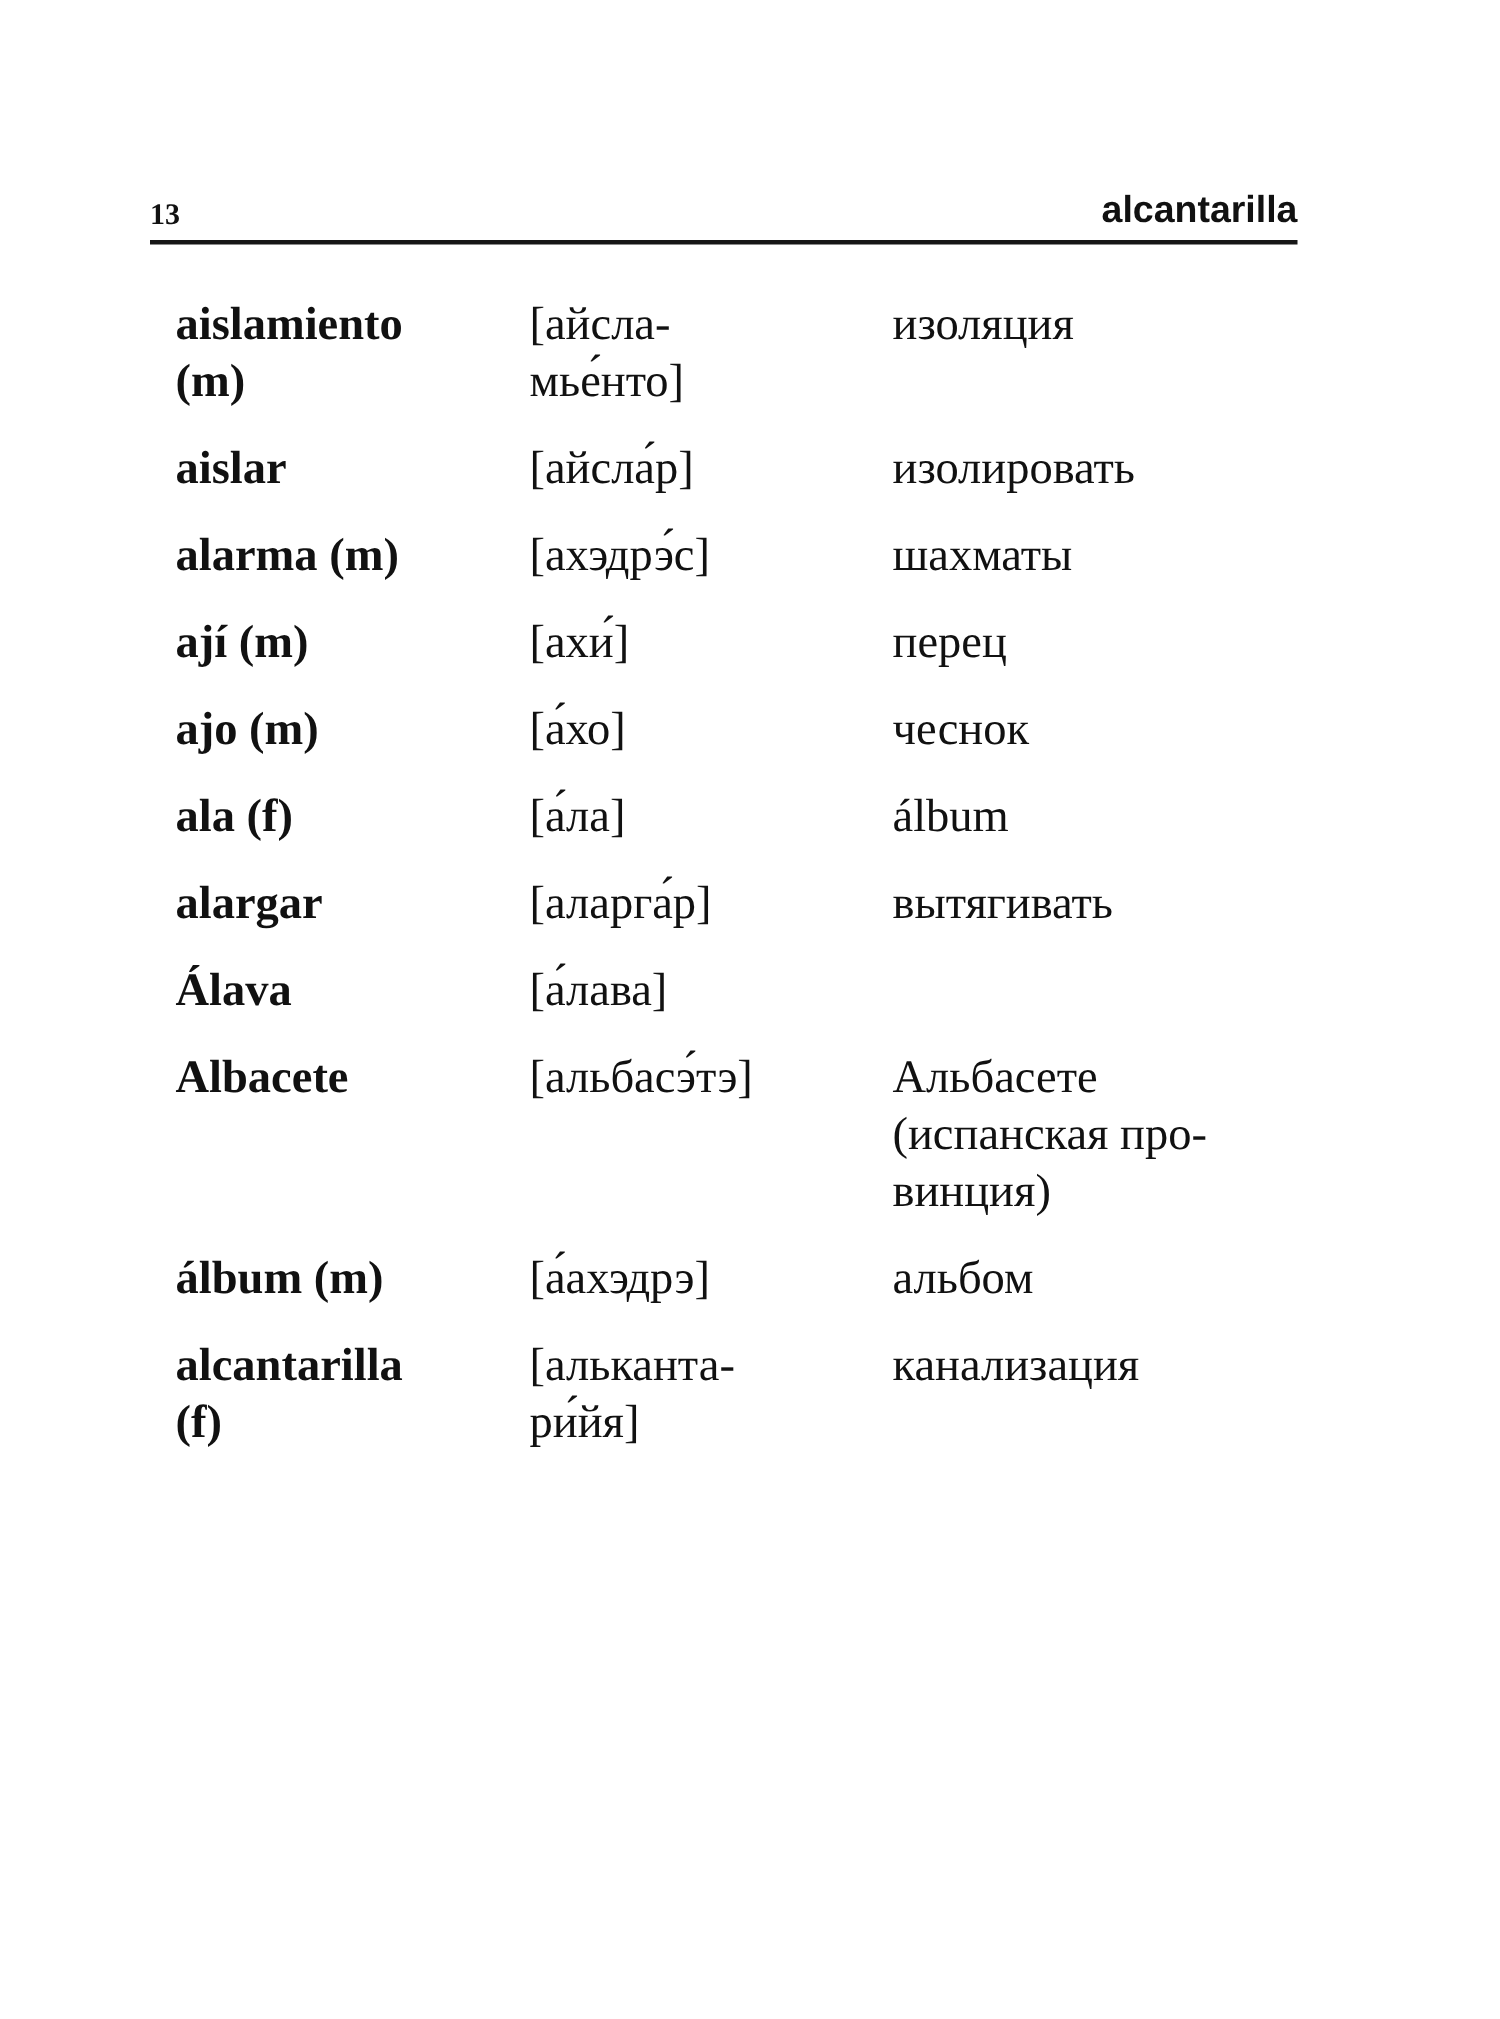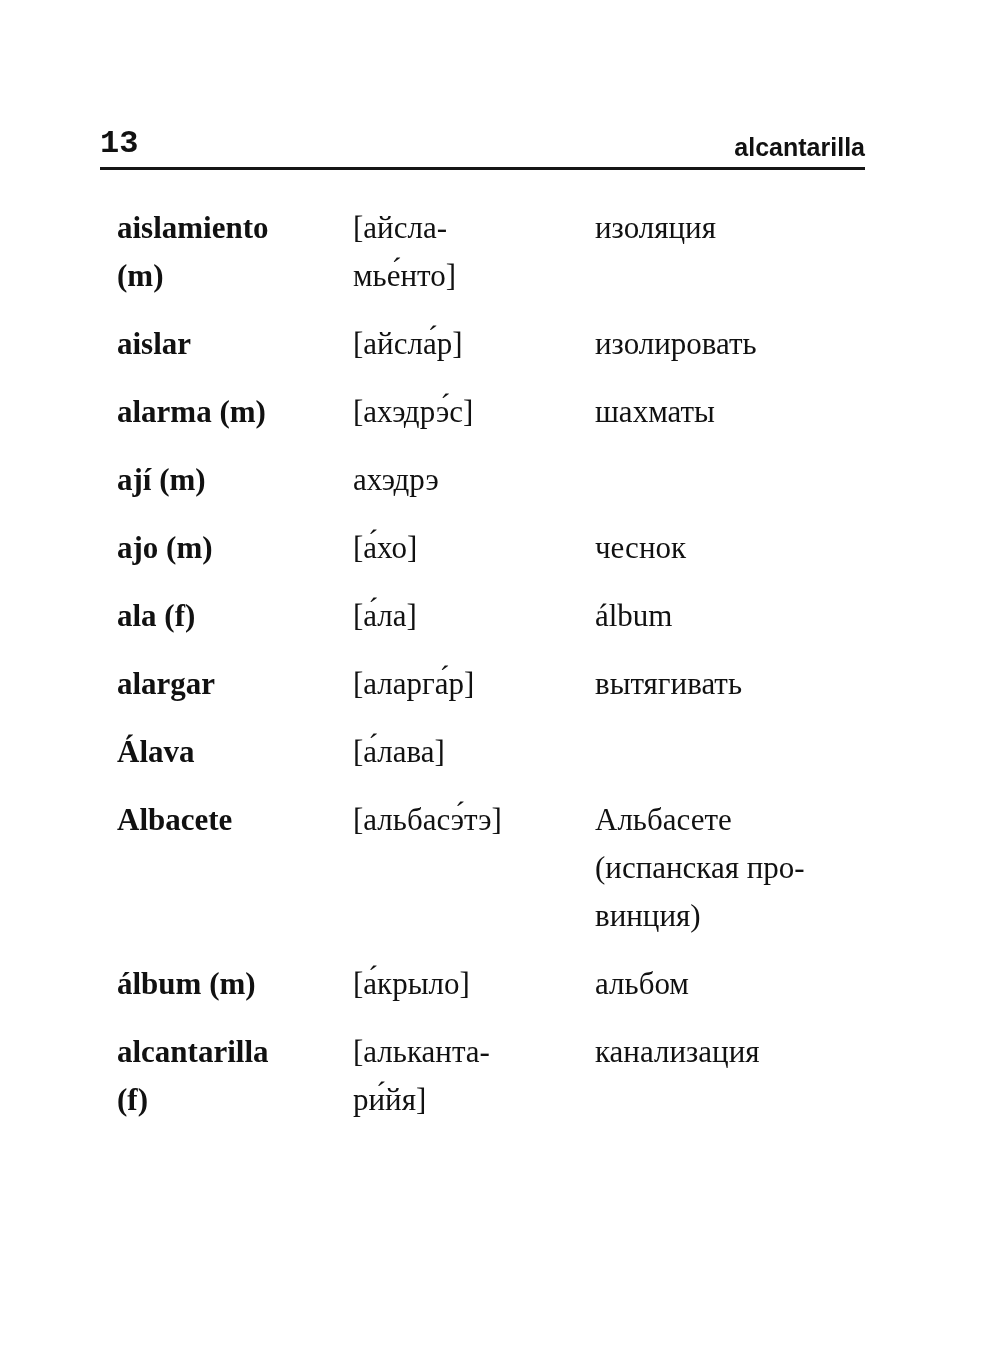--- a/index.html
+++ b/index.html
@@ -21,44 +21,44 @@
   }
   .page-header {
     display: flex;
     justify-content: space-between;
     align-items: flex-end;
     padding-top: 128px;
     padding-bottom: 7px;
     border-bottom: 3px solid #161616;
   }
   .page-number {
-    font-family: Liberation Mono, monospace;
+    font-family: Liberation Serif, serif;
     font-weight: bold;
-    font-size: 32px;
+    font-size: 20px;
     line-height: 1;
   }
   .header-keyword {
     font-family: "Liberation Sans", sans-serif;
     font-weight: bold;
     font-size: 25px;
     line-height: 1;
     letter-spacing: 0px;
   }
   .entries {
     margin-top: 34px;
     padding-left: 17px;
   }
   .entry-row {
     display: grid;
     grid-template-columns: 236px 242px 1fr;
     margin-bottom: 20px;
   }
   .entry-row > div {
     font-size: 31px;
-    line-height: 48px;
+    line-height: 38px;
     white-space: pre-line;
   }
   .cell-word {
     font-weight: bold;
   }
 </style>
 </head>
 <body>
 
 <div class="page">
@@ -83,21 +83,22 @@
   </div>
 
   <div class="entry-row">
     <div class="cell-word">alarma (m)</div>
     <div class="cell-transcription">[ахэдрэ́с]</div>
     <div class="cell-translation">шахматы</div>
   </div>
 
   <div class="entry-row">
     <div class="cell-word">ají (m)</div>
-    <div class="cell-translation">ахэдрэ</div>
+    <div class="cell-transcription">[ахи́]</div>
+    <div class="cell-translation">перец</div>
   </div>
 
   <div class="entry-row">
     <div class="cell-word">ajo (m)</div>
     <div class="cell-transcription">[а́хо]</div>
     <div class="cell-translation">чеснок</div>
   </div>
 
   <div class="entry-row">
     <div class="cell-word">ala (f)</div>
@@ -120,21 +121,21 @@
   <div class="entry-row">
     <div class="cell-word">Albacete</div>
     <div class="cell-transcription">[альбасэ́тэ]</div>
     <div class="cell-translation">Альбасете
 (испанская про-
 винция)</div>
   </div>
 
   <div class="entry-row">
     <div class="cell-word">álbum (m)</div>
-    <div class="cell-transcription">[а́крыло]</div>
+    <div class="cell-transcription">[а́ахэдрэ]</div>
     <div class="cell-translation">альбом</div>
   </div>
 
 
   <div class="entry-row">
     <div class="cell-word">alcantarilla
 (f)</div>
     <div class="cell-transcription">[альканта-
 ри́йя]</div>
     <div class="cell-translation">канализация</div>

